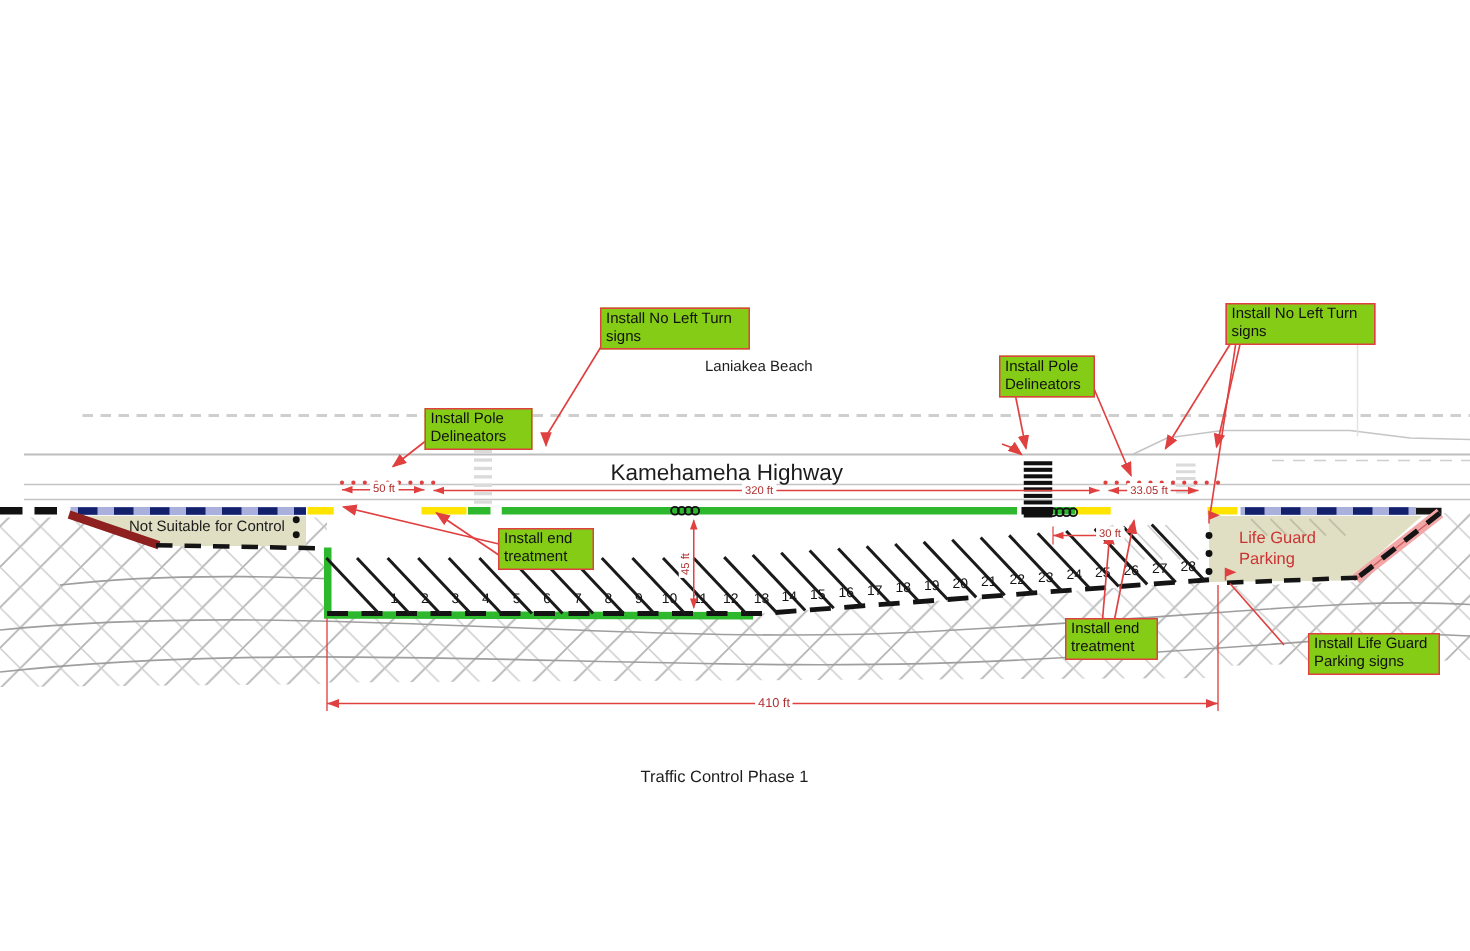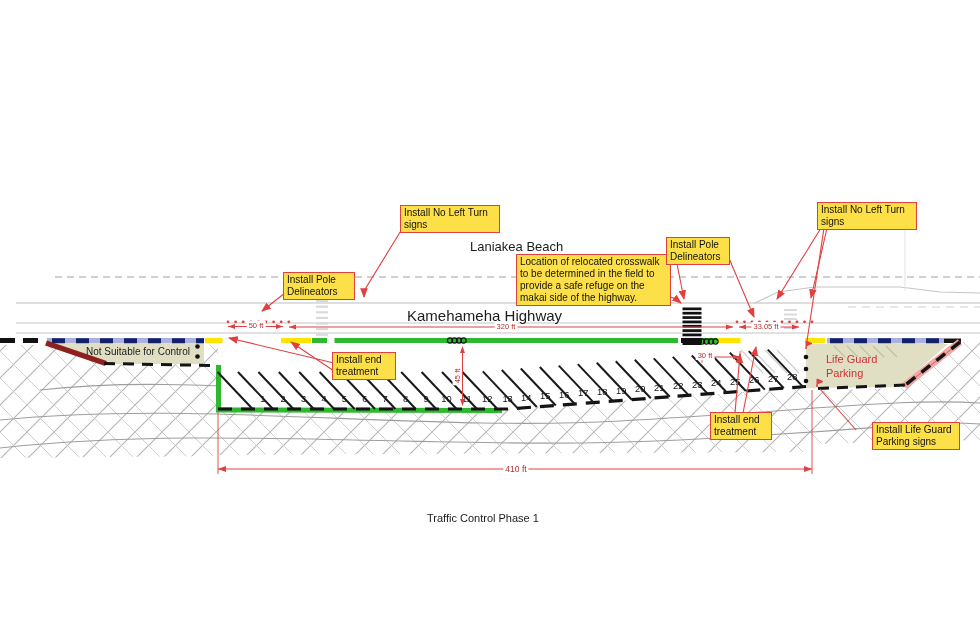--- a/index.html
+++ b/index.html
@@ -1,20 +1,20 @@
 <!DOCTYPE html>
 <html style="--annotation-red: #e04040; --marking-green: #2db82d; --marking-yellow: #ffe400; --band-blue: #a9b0dc; --band-navy: #13206b; --zone-tan: #e0dfc3; --barrier-dark-red: #8e2020; --barrier-pink: #f2a6a6; --life-guard-text: #cc3333;"><head>
 <meta charset="utf-8">
 <style>
   html,body{margin:0;padding:0;background:#ffffff;}
   body{font-family:"Liberation Sans", sans-serif;}
   .stage{position:relative;width:980px;height:634px;background:#fff;overflow:hidden;}
   .stage svg{position:absolute;left:0;top:0;}
   .lbl{position:absolute;color:#1c1c1c;white-space:nowrap;}
-  .ann{position:absolute;border:1px solid var(--annotation-red,#e04040);background:#fde047;
+  .ann{position:absolute;border:1px solid var(--annotation-red,#e04040);background:#84cc16;
        font-size:10px;line-height:1.2;padding:1px 3px;color:#111;}
   .dim{position:absolute;transform:translate(-50%,-55%);background:#fff;
        font-size:7.5px;color:#b03030;padding:0 2px;white-space:nowrap;}
   .dim.rot{transform:translate(-50%,-50%) rotate(-90deg);}
   .note-block{position:absolute;font-size:10.3px;line-height:1.27;color:#1c1c1c;}
   .lg-label{position:absolute;color:var(--life-guard-text,#cc3333);font-size:11px;line-height:1.3;}
 </style>
 </head>
 <body>
 
@@ -279,35 +279,34 @@
     <path d="M827,228 L811,298" marker-end="url(#ah)"></path>
     <path d="M824,228 L807,341"></path>
     <path d="M334,363 L229,338" marker-end="url(#ah)"></path>
     <path d="M334,371 L291,342" marker-end="url(#ah)"></path>
     <path d="M743,413 L756,347" marker-end="url(#ah)"></path>
     <path d="M735,413 L740,354" marker-end="url(#ah)"></path>
     <path d="M856,430 L820,389"></path>
   </g>
 </svg>
 
-<div class="lbl" style="left:441px;top:239px;font-size:13px;padding-left:29px;">Laniakea Beach</div>
+<div class="lbl" style="left:441px;top:239px;font-size:10px;padding-left:29px;">Laniakea Beach</div>
 <div class="lbl" style="left:407px;top:307px;font-size:15px;">Kamehameha Highway</div>
 <div class="lbl" style="left:86px;top:346px;font-size:10px;">Not Suitable for Control</div>
 <div class="lg-label" style="left:826px;top:352px;width:66px;white-space:normal;">Life Guard Parking</div>
 <div class="lbl" style="left:427px;top:512px;font-size:11px;text-align:center;">Traffic Control Phase 1</div>
 
 <div class="ann" style="left:400px;top:205px;width:92px;">Install No Left Turn signs</div>
 <div class="ann" style="left:283px;top:272px;width:64px;">Install Pole Delineators</div>
-<div class="ann" style="left:516px;top:254px;width:147px;">Location of relocated crosswalk to be determined in the field to provide a safe refuge on the makai side of the highway.</div>
 <div class="ann" style="left:666px;top:237px;width:56px;">Install Pole Delineators</div>
 <div class="ann" style="left:817px;top:202px;width:92px;">Install No Left Turn signs</div>
 <div class="ann" style="left:332px;top:352px;width:56px;">Install end treatment</div>
 <div class="ann" style="left:710px;top:412px;width:54px;">Install end treatment</div>
 <div class="ann" style="left:872px;top:422px;width:80px;">Install Life Guard Parking signs</div>
 
 <div class="dim" style="left:256px;top:326px;">50 ft</div>
 <div class="dim" style="left:506px;top:327px;">320 ft</div>
 <div class="dim" style="left:766px;top:327px;">33.05 ft</div>
-<div class="dim" style="left:705px;top:356px;">30 ft</div>
+<div class="dim" style="left:740px;top:356px;">30 ft</div>
 <div class="dim rot" style="left:457px;top:376px;">45 ft</div>
 <div class="dim" style="left:516px;top:469px;font-size:8.5px;">410 ft</div>
 
 </div>
 
 </body></html>

